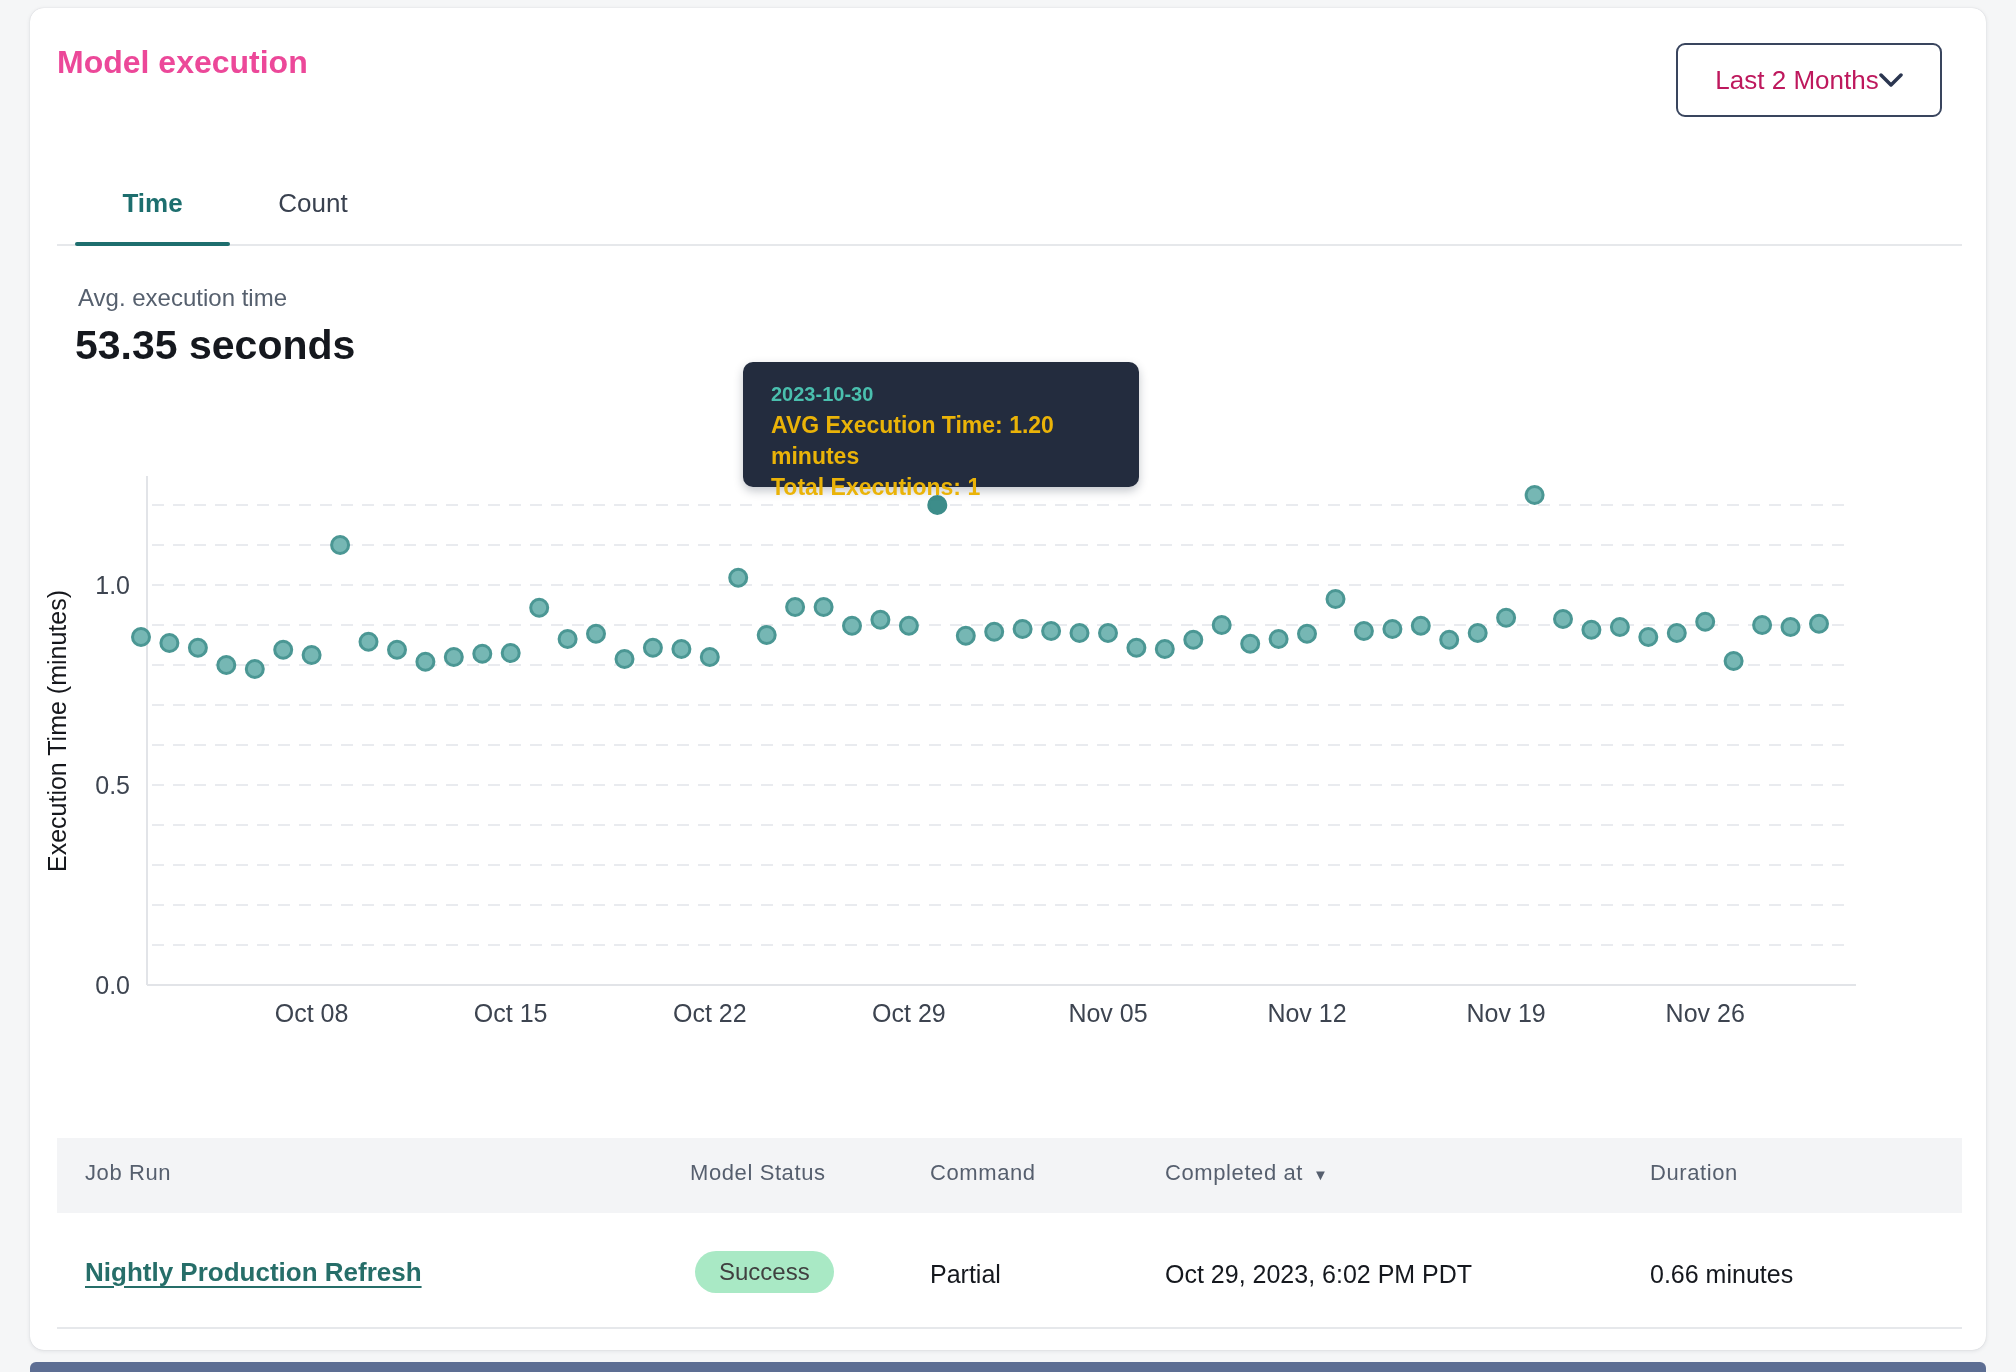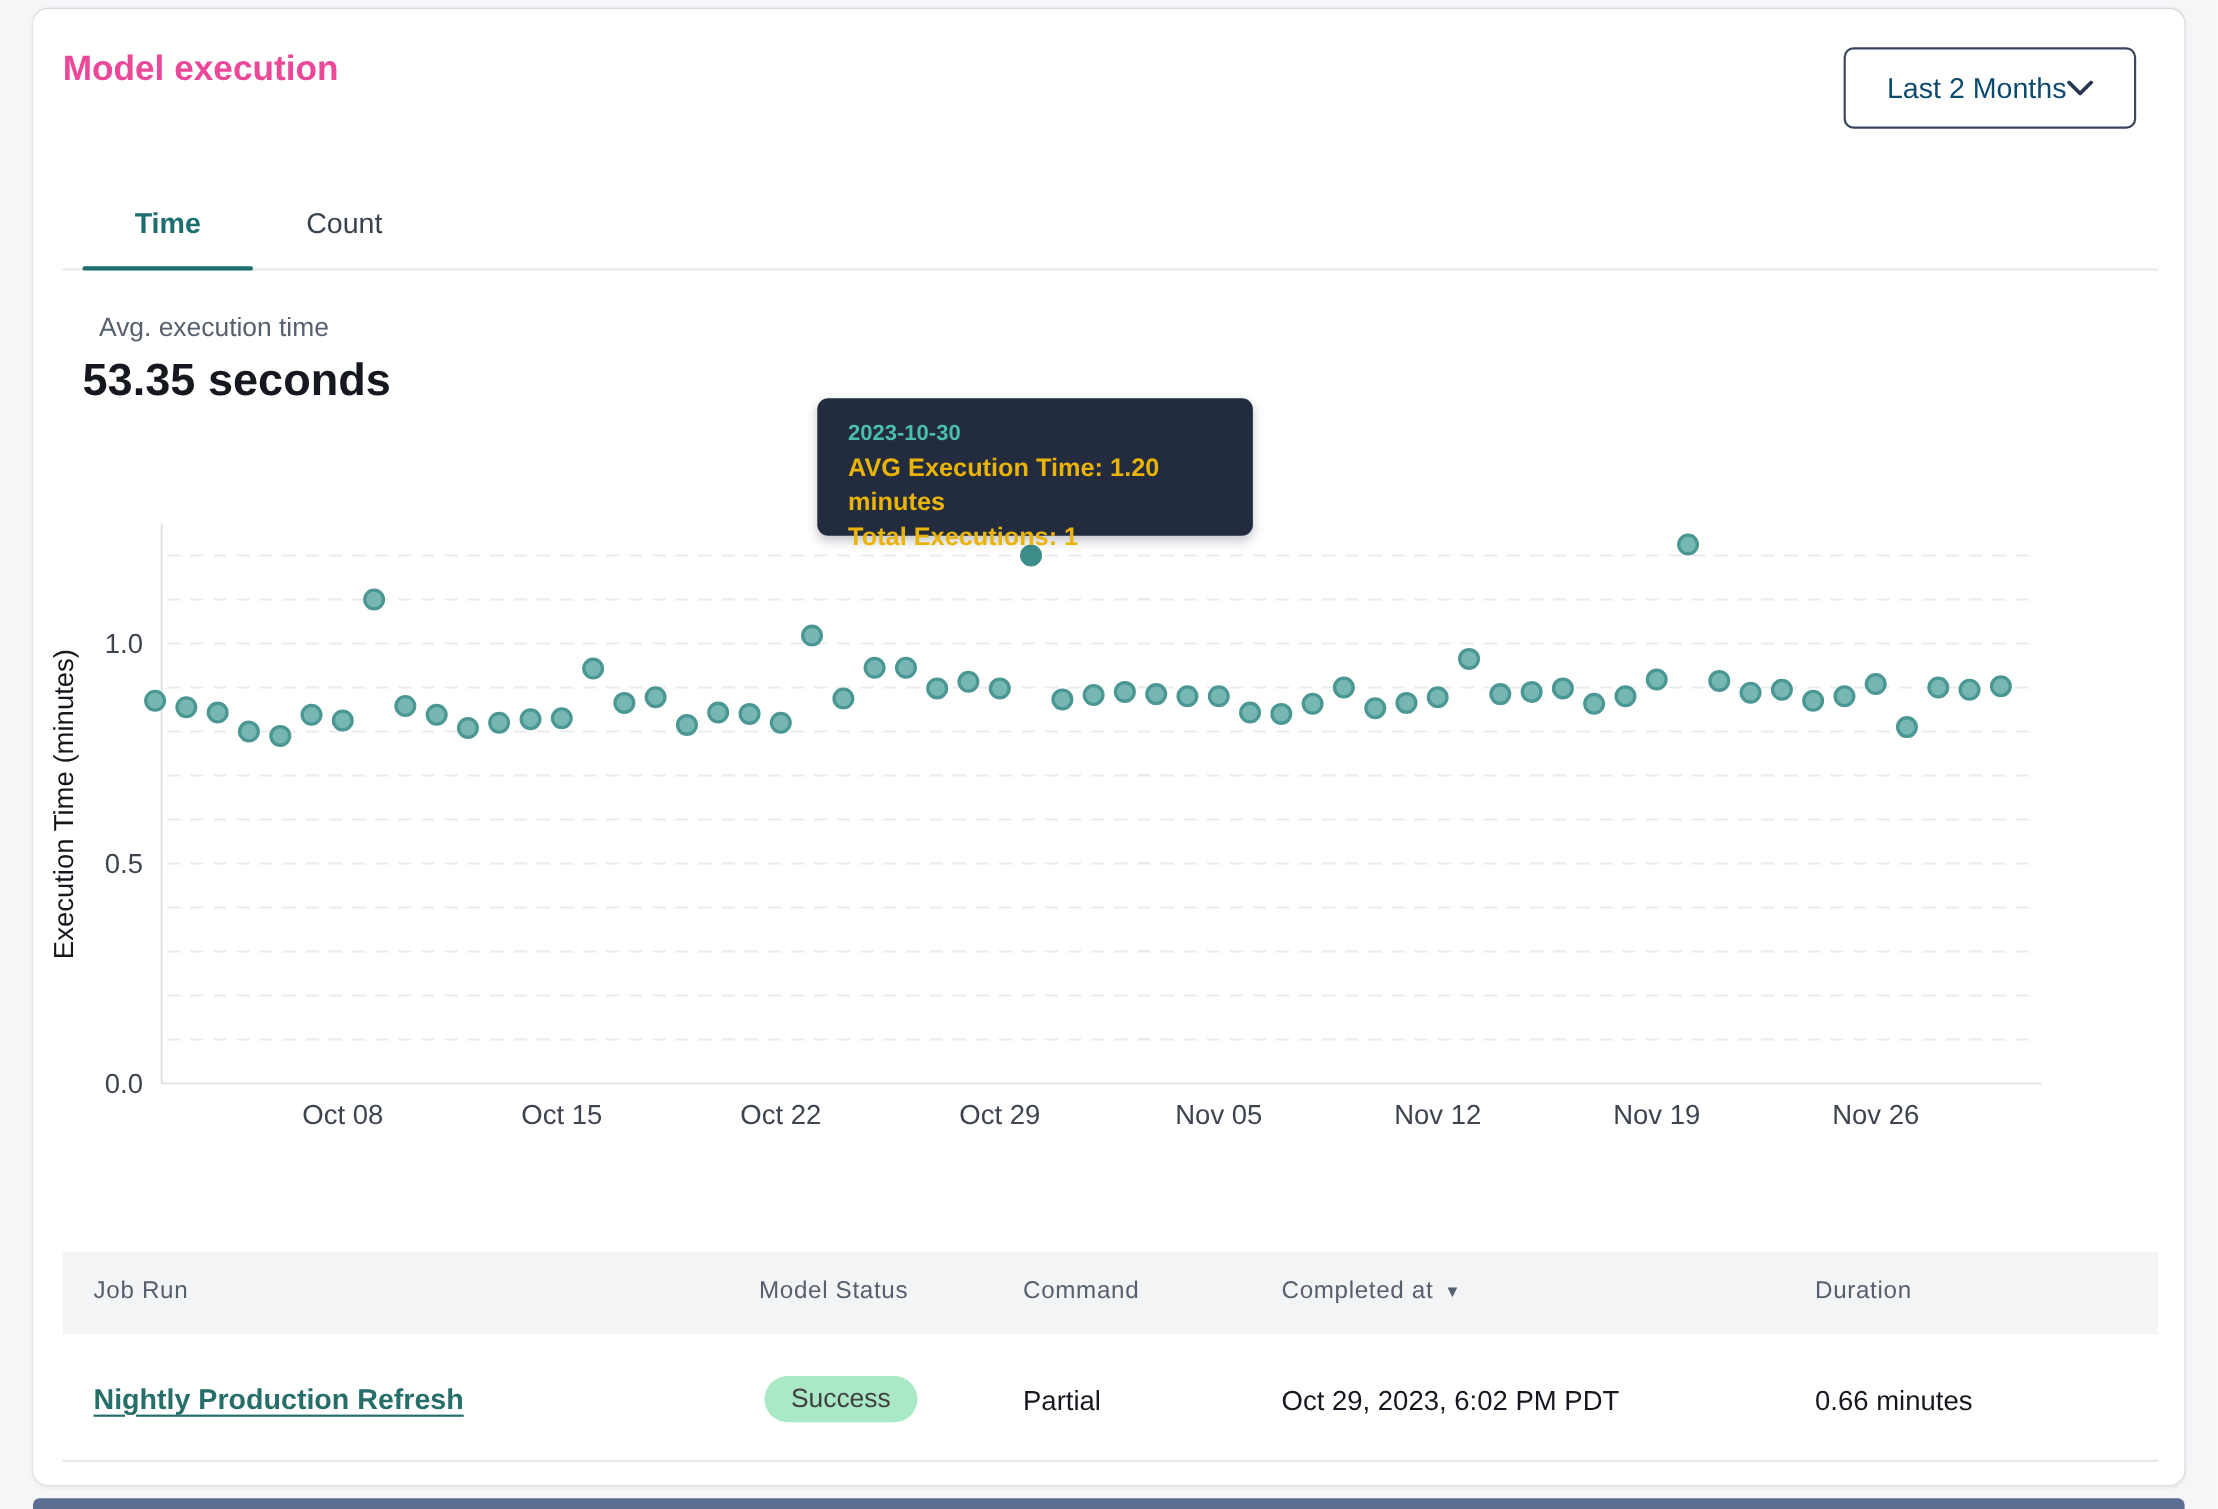--- a/index.html
+++ b/index.html
@@ -13,30 +13,30 @@
   }
   .card > * { position:absolute; }
 
   .card-title { left:27px; top:36px; font-size:32px; font-weight:600; color:#ec4899; }
 
   .range-dropdown {
     left:1646px; top:35px; width:266px; height:74px;
     background:#fff; border:2px solid #39455e; border-radius:9px;
     display:flex; align-items:center; justify-content:center; 
     font-family:"Liberation Sans", sans-serif;
-    font-size:26px; font-weight:500; color:#0c4a6e; cursor:pointer;
+    font-size:26px; font-weight:500; color:#be185d; cursor:pointer;
   }
 
   .tabs-divider { left:27px; top:236px; width:1905px; height:2px; background:#e6e8eb; }
   .tab { top:180px; font-size:26px; text-align:center; cursor:pointer; }
   .tab-time  { left:45px;  width:155px; color:#1d6e6e; font-weight:700; }
   .tab-count { left:213px; width:140px; color:#39414f; font-weight:500; }
   .tab-underline { left:45px; top:234px; width:155px; height:4px; background:#1d6e6e; border-radius:2px; }
 
-  .stat-label { left:60px; top:276px; font-size:24px; color:#56606e; }
+  .stat-label { left:48px; top:276px; font-size:24px; color:#56606e; }
   .stat-value { left:45px; top:314px; font-size:41px; font-weight:600; color:#15181e; }
 
   #chart { left:0; top:0; width:1956px; height:1342px; z-index:1; pointer-events:none; }
   #chart [data-interactable="true"] { pointer-events:auto; }
 
   .tooltip {
     left:713px; top:354px; width:396px; height:125px; z-index:5;
     background:#232c3e; border-radius:10px; padding:17px 0 0 28px;
     box-shadow:0 4px 10px rgba(20,30,50,0.25);
   }

